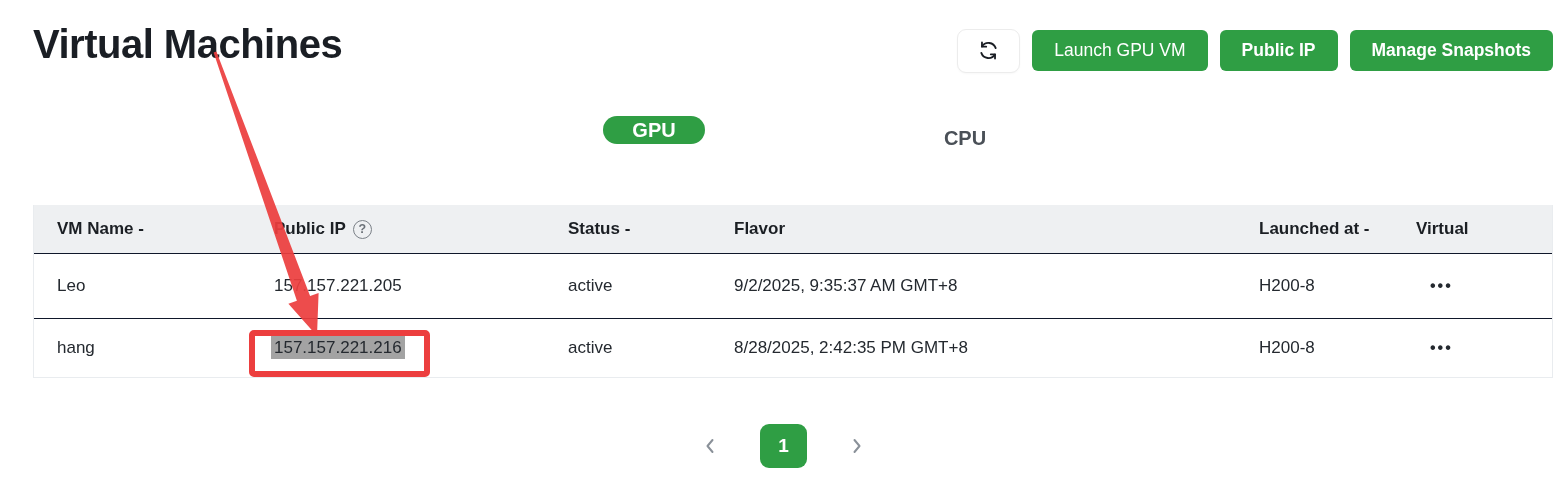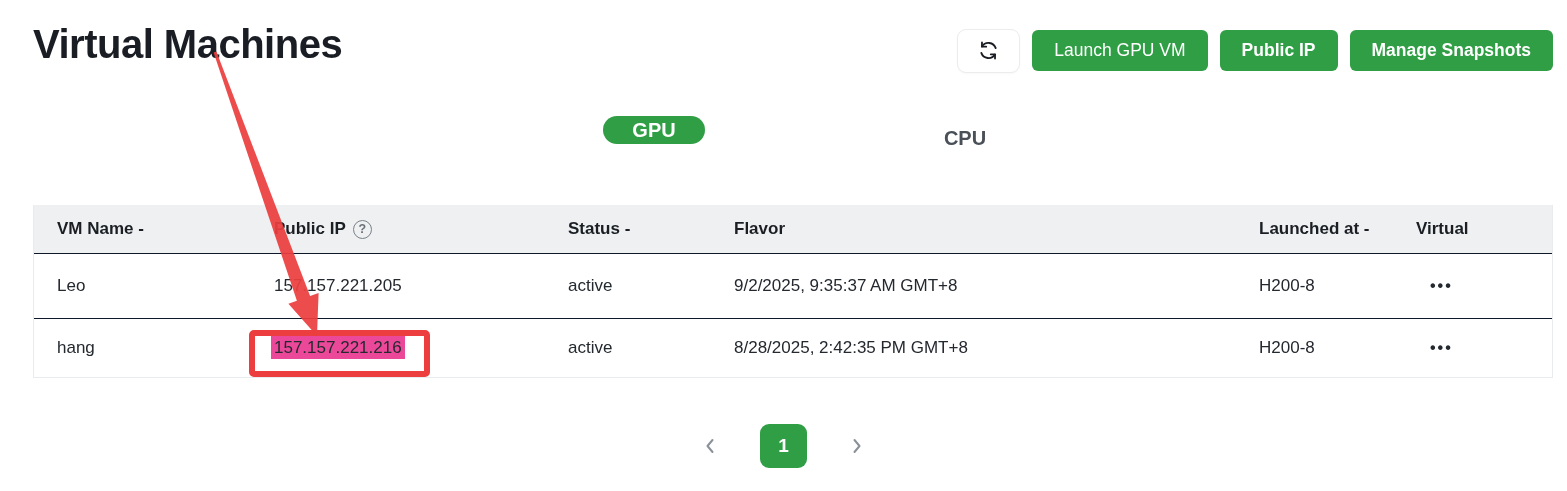--- a/index.html
+++ b/index.html
@@ -78,21 +78,21 @@
     width: 19px; height: 19px; border: 1.6px solid #7a8087; border-radius: 50%;
     color: #6a7077; font-size: 12.5px; font-weight: bold;
     display: inline-flex; align-items: center; justify-content: center;
     cursor: pointer;
   }
   .dots {
     font-weight: bold; letter-spacing: 2px; font-size: 16px; color: #24292f;
     cursor: pointer; padding-left: 14px;
   }
   .ip-selected {
-    background: #ec4899; padding: 2px 3px; margin-left: -3px;
+    background: #a3a3a3; padding: 2px 3px; margin-left: -3px;
   }
 
   
   .pagination {
     position: absolute; left: 0; top: 424px; width: 100%;
     display: flex; align-items: center; justify-content: center; gap: 42px;
   }
   .page-chevron {
     color: #8a9199; cursor: pointer; display: flex; align-items: center;
   }

